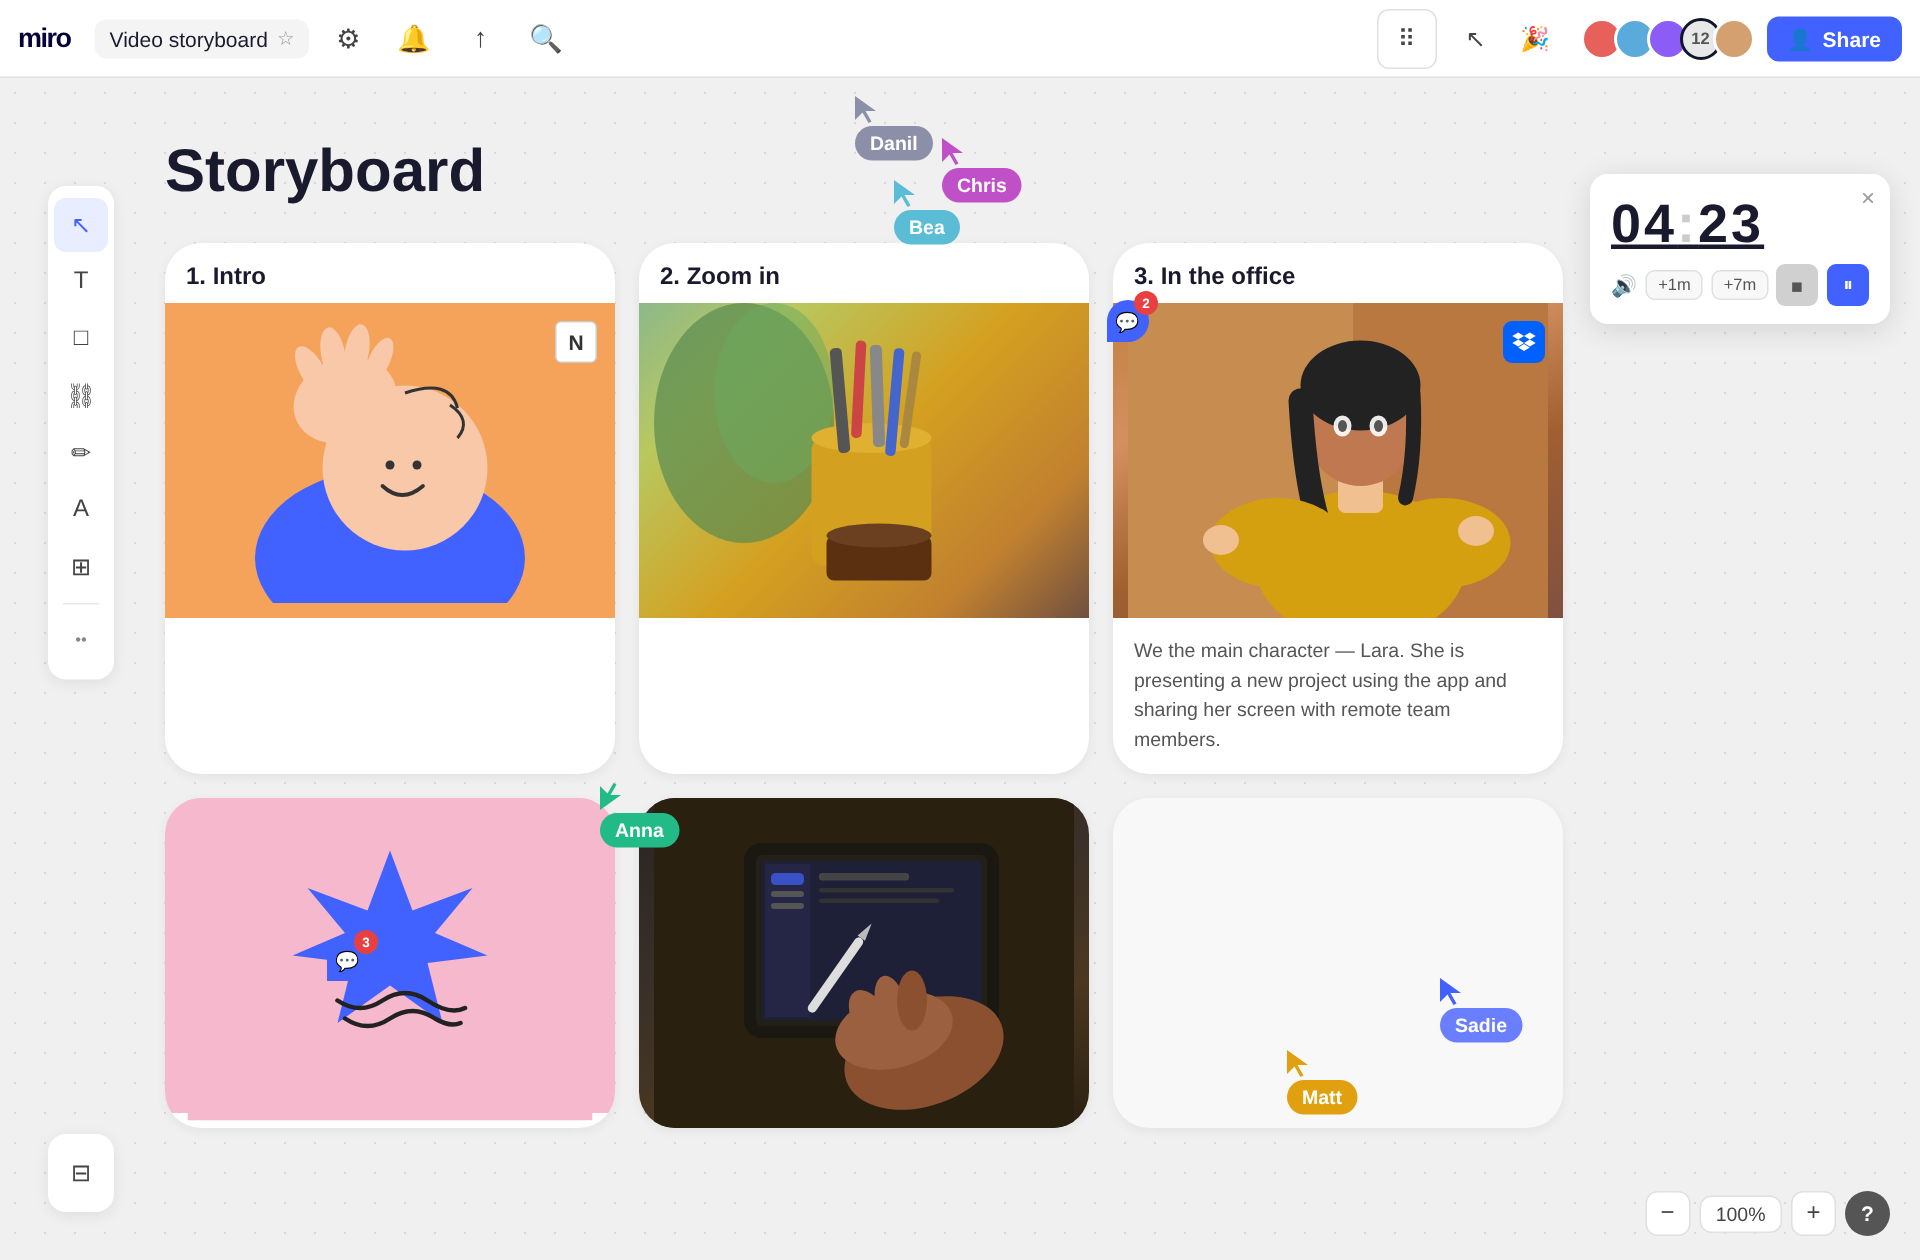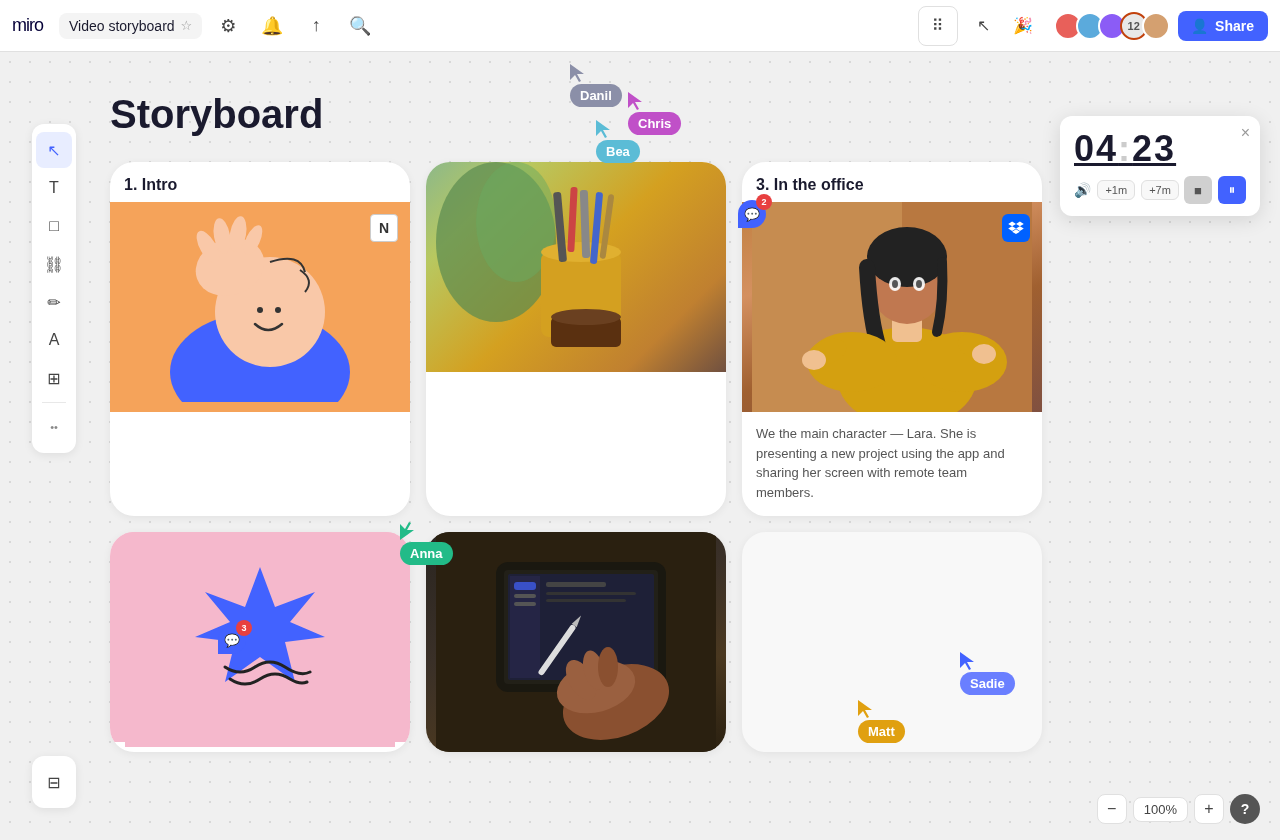--- a/index.html
+++ b/index.html
@@ -11,21 +11,21 @@
       background: #fff;
       border-bottom: 1px solid #e0e0e0;
       display: flex;
       align-items: center;
       padding: 0 12px;
       gap: 8px;
       position: relative;
       z-index: 100;
     }
     .miro-logo {
-      font-weight: 400;
+      font-weight: 700;
       font-size: 18px;
       color: #050038;
       margin-right: 8px;
       letter-spacing: -1px;
     }
     .board-title-btn {
       display: flex;
       align-items: center;
       gap: 6px;
       padding: 5px 10px;
@@ -87,21 +87,21 @@
       font-size: 11px;
       font-weight: 600;
       color: #fff;
       overflow: hidden;
     }
     .avatar:first-child { margin-left: 0; }
     .avatar-count {
       width: 28px; height: 28px;
       border-radius: 50%;
       background: #e8e8e8;
-      border: 2px solid #c2410c;
+      border: 2px solid #0f172a;
       margin-left: -6px;
       display: flex; align-items: center; justify-content: center;
       font-size: 11px;
       font-weight: 600;
       color: #555;
     }
     .share-btn {
       display: flex; align-items: center; gap: 6px;
       padding: 7px 14px;
       border-radius: 8px;
@@ -503,20 +503,21 @@
           <path d="M130,50 Q160,40 165,60" stroke="#333" stroke-width="2" fill="none"></path>
           <path d="M160,58 Q175,68 165,80" stroke="#333" stroke-width="2" fill="none"></path>
         </svg>
       </div>
       <div style="position:absolute;top:52px;right:12px;">
         <div style="width:28px;height:28px;border:1.5px solid #ccc;border-radius:4px;background:#fff;display:flex;align-items:center;justify-content:center;font-size:14px;font-weight:700;color:#333;">N</div>
       </div>
     </div>
 
     <div class="card">
+      <div class="card-title">2. Zoom in</div>
 
       <div style="width:100%;height:210px;background:linear-gradient(135deg,#8cb88a 0%,#b8c860 20%,#d4a020 50%,#c08030 80%,#705040 100%);display:flex;align-items:center;justify-content:center;overflow:hidden;">
         <svg width="280" height="210" viewBox="0 0 280 210">
 
           <ellipse cx="60" cy="80" rx="60" ry="80" fill="#5a8a50" opacity="0.7"></ellipse>
           <ellipse cx="80" cy="60" rx="40" ry="60" fill="#6aaa60" opacity="0.5"></ellipse>
 
           <rect x="105" y="90" width="80" height="85" rx="8" fill="#d4a020"></rect>
           <ellipse cx="145" cy="90" rx="40" ry="10" fill="#e0b030"></ellipse>
 

